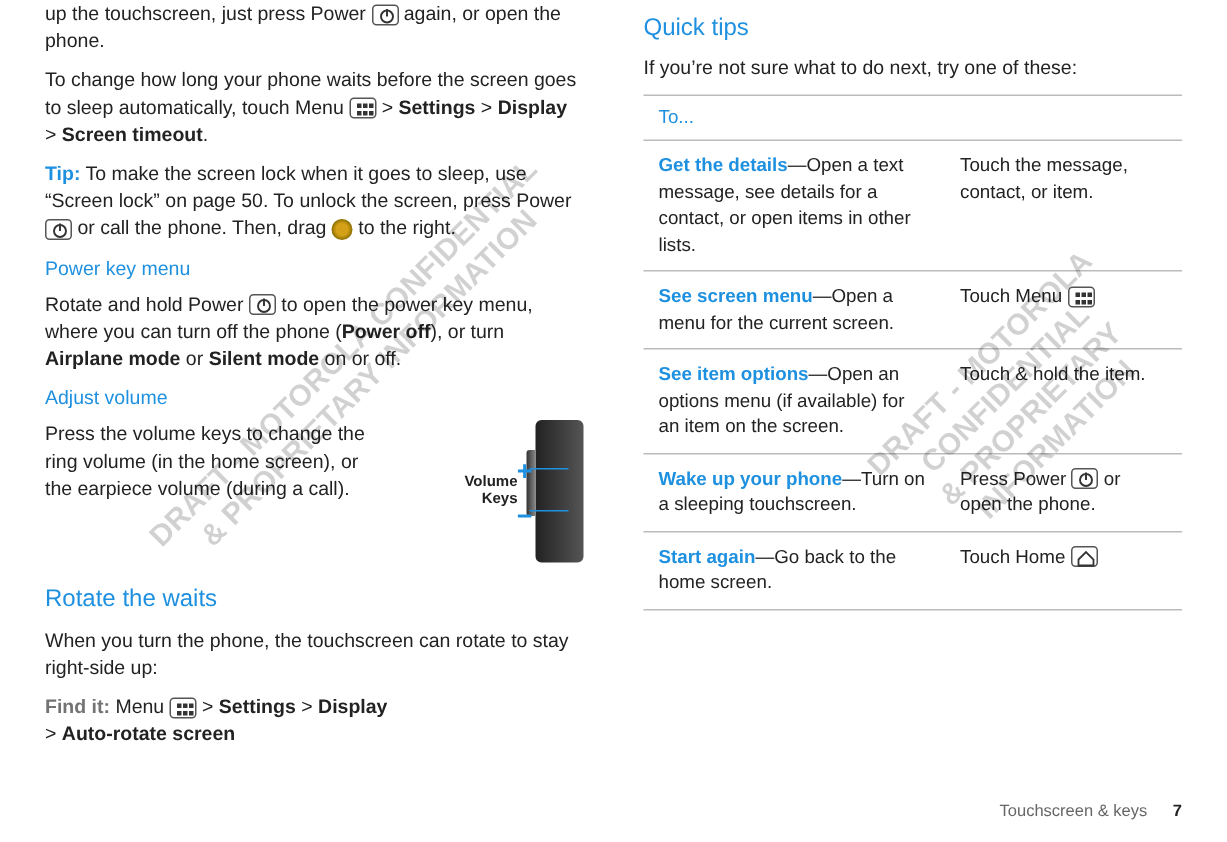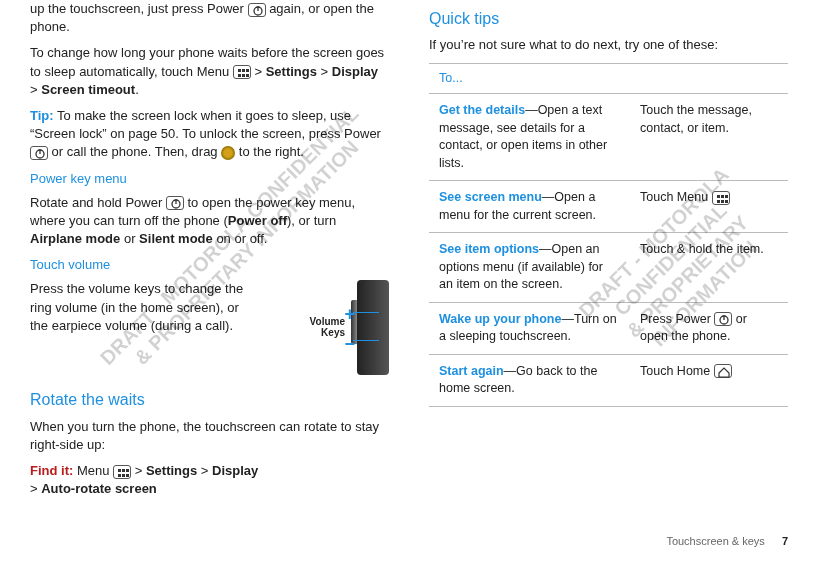--- a/index.html
+++ b/index.html
@@ -42,21 +42,21 @@
     font-weight: normal;
     margin: 8px 0 6px;
   }
   .heading-sub {
     color: #1e90e0;
     font-size: 13px;
     font-weight: normal;
     margin: 8px 0 6px;
   }
   .tip-label { color: #1e90e0; font-weight: bold; }
-  .findit-label { color: #b91c1c; font-weight: bold; }
+  .findit-label { color: #737373; font-weight: bold; }
   .bold { font-weight: bold; }
   .icon {
     display: inline-block;
     border: 1px solid #555;
     border-radius: 3px;
     width: 18px;
     height: 14px;
     vertical-align: middle;
     position: relative;
     background: #fff;
@@ -176,21 +176,21 @@
     </p>
 
     <h3 class="heading-sub">Power key menu</h3>
     <p>
       <span>Rotate and hold Power </span><span class="icon"><svg width="18" height="14" viewBox="0 0 18 14">
             <circle cx="9" cy="7" r="4" fill="none" stroke="#333" stroke-width="1.3"></circle>
             <line x1="9" y1="2" x2="9" y2="7" stroke="#333" stroke-width="1.3"></line>
           </svg></span><span> to open the power key menu, where you can turn off the phone (</span><span class="bold">Power off</span><span>), or turn </span><span class="bold">Airplane mode</span><span> or </span><span class="bold">Silent mode</span><span> on or off.</span>
     </p>
 
-    <h3 class="heading-sub">Touch volume</h3>
+    <h3 class="heading-sub">Adjust volume</h3>
     <div class="clearfix">
       <div class="volume-fig">
         <div class="phone-side"></div>
         <div class="vol-label" style="white-space:pre-line;">Volume
 Keys</div>
         <div class="vol-plus">+</div>
         <div class="vol-minus">−</div>
         <div class="vol-line1"></div>
         <div class="vol-line2"></div>
       </div>

